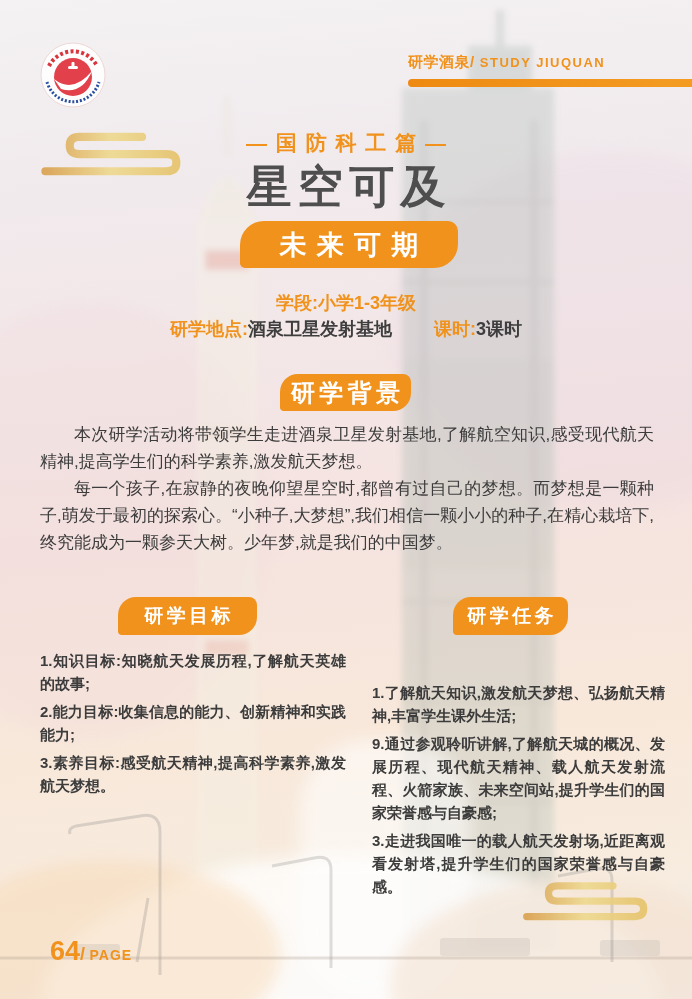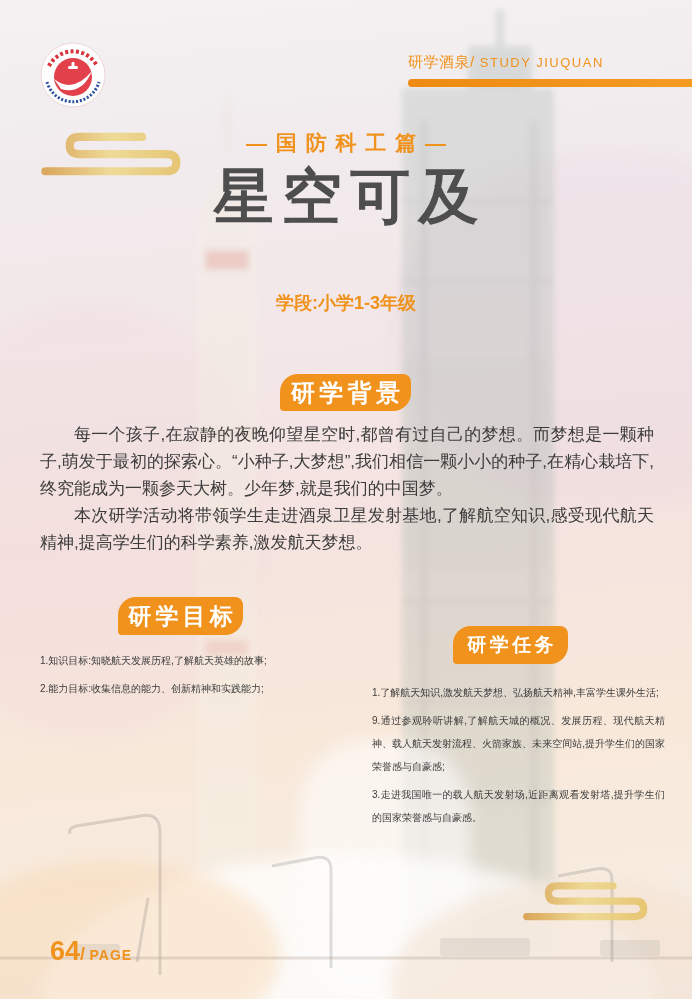--- a/index.html
+++ b/index.html
@@ -12,56 +12,56 @@
     position:relative;width:692px;height:999px;overflow:hidden;
     background:linear-gradient(175deg,
       #f4f2f3 0%,#f1ebee 16%,#f3e7e8 34%,#f5e3e0 52%,
       #f8e8da 72%,#f7ecdf 88%,#f2ece7 100%);
   }
   
   .bg-photo{position:absolute;inset:0;pointer-events:none;}
   
   .logo{position:absolute;left:40px;top:42px;width:66px;height:66px;}
   .header-right{position:absolute;left:408px;top:53px;right:0;}
-  .header-title{color:#F0921C;font-weight:normal;font-size:15px;letter-spacing:0.5px;white-space:nowrap;}
+  .header-title{color:#F0921C;font-weight:bold;font-size:15px;letter-spacing:0.5px;white-space:nowrap;}
   .header-title .en{font-size:13px;letter-spacing:1.5px;}
   .header-bar{margin-top:7px;height:8px;border-radius:5px 0 0 5px;
     background:linear-gradient(90deg,#EE8A12,#F49C22);}
   
   .cloud-top{position:absolute;left:40px;top:127px;width:148px;height:56px;opacity:0.9;}
   .cloud-bottom{position:absolute;left:523px;top:877px;width:130px;height:50px;opacity:0.9;}
   
   .series{position:absolute;top:129px;left:0;width:100%;text-align:center;
     color:#F0921C;font-size:21px;font-weight:bold;letter-spacing:0.42em;text-indent:0.42em;}
   .hero-title{position:absolute;top:157px;left:0;width:100%;text-align:center;
-    color:#4E4E4E;font-size:60px;font-weight:bold;letter-spacing:0.14em;text-indent:0.14em;}
+    color:#4E4E4E;font-size:45px;font-weight:bold;letter-spacing:0.14em;text-indent:0.14em;}
   .hero-badge{position:absolute;left:240px;top:221px;width:218px;height:47px;
     background:#F0921C;border-radius:24px 10px 24px 5px;
     display:flex;align-items:center;justify-content:center;
     color:#fff;font-size:27px;font-weight:bold;letter-spacing:0.38em;text-indent:0.38em;}
   
   .meta1{position:absolute;top:291px;left:0;width:100%;text-align:center;
     font-size:18px;font-weight:bold;color:#F0921C;}
   .meta2{position:absolute;top:317px;left:0;width:100%;text-align:center;
     font-size:18px;font-weight:bold;color:#3E3E3E;}
   .meta2 .lbl{color:#F0921C;}
   .meta2 .gap{display:inline-block;width:42px;}
   
   .badge{position:absolute;background:#F0921C;color:#fff;font-weight:bold;
     display:flex;align-items:center;justify-content:center;
     border-radius:18px 8px 18px 4px;letter-spacing:0.18em;text-indent:0.18em;}
   .badge-bg{left:280px;top:374px;width:131px;height:37px;font-size:24px;}
-  .badge-goals{left:118px;top:597px;width:125px;height:38px;font-size:23px;}
-  .badge-tasks{left:453px;top:597px;width:115px;height:38px;font-size:19px;margin-top:29px;}
+  .badge-goals{left:118px;top:597px;width:139px;height:38px;font-size:19px;}
+  .badge-tasks{left:453px;top:597px;width:115px;height:38px;font-size:19px;}
   
   .body-text{position:absolute;left:40px;top:421px;width:614px;
     font-size:17px;line-height:27px;color:#3C3C3C;text-align:justify;}
   .body-text p{margin:0;text-indent:2em;}
   
-  .list{position:absolute;font-size:10px;line-height:23px;color:#3C3C3C;text-align:justify;}
+  .list{position:absolute;font-size:15px;line-height:23px;color:#3C3C3C;text-align:justify;font-weight:bold;}
   .list-goals{left:40px;top:649px;width:306px;}
   .list-tasks{left:372px;top:649px;width:293px;margin-top:32px;}
   .list .item{margin:0 0 5px 0;}
   
   .page-num{position:absolute;left:50px;top:936px;color:#F0921C;white-space:nowrap;}
   .page-num .num{font-size:27px;font-weight:bold;margin-top:23px;}
   .page-num .slash{font-size:18px;font-weight:bold;}
   .page-num .label{font-size:14px;font-weight:bold;letter-spacing:1px;}
 </style>
 </head>
@@ -161,35 +161,40 @@
 
   <div class="header-right">
     <div class="header-title">
       <span>研学酒泉/</span><span class="en"> STUDY JIUQUAN</span>
     </div>
     <div class="header-bar"></div>
   </div>
 
   <div class="series">—国防科工篇—</div>
   <div class="hero-title">星空可及</div>
+  <div class="hero-badge">未来可期</div>
 
   <div class="meta1">
     <span>学段:</span><span>小学1-3年级</span>
   </div>
+  <div class="meta2">
+    <span class="lbl">研学地点:</span><span>酒泉卫星发射基地</span><span class="gap"></span><span class="lbl">课时:</span><span>3课时</span>
+  </div>
 
   <div class="badge badge-bg">研学背景</div>
   <div class="body-text">
+    <p>本次研学活动将带领学生走进酒泉卫星发射基地,了解航空知识,感受现代航天精神,提高学生们的科学素养,激发航天梦想。</p>
     <p>每一个孩子,在寂静的夜晚仰望星空时,都曾有过自己的梦想。而梦想是一颗种子,萌发于最初的探索心。“小种子,大梦想”,我们相信一颗小小的种子,在精心栽培下,终究能成为一颗参天大树。少年梦,就是我们的中国梦。</p>
-    <p>本次研学活动将带领学生走进酒泉卫星发射基地,了解航空知识,感受现代航天精神,提高学生们的科学素养,激发航天梦想。</p>
   </div>
 
   <div class="badge badge-goals">研学目标</div>
   <div class="list list-goals">
     <p class="item">1.知识目标:知晓航天发展历程,了解航天英雄的故事;</p>
     <p class="item">2.能力目标:收集信息的能力、创新精神和实践能力;</p>
+    <p class="item">3.素养目标:感受航天精神,提高科学素养,激发航天梦想。</p>
   </div>
 
   <div class="badge badge-tasks">研学任务</div>
   <div class="list list-tasks">
     <p class="item">1.了解航天知识,激发航天梦想、弘扬航天精神,丰富学生课外生活;</p>
     <p class="item">9.通过参观聆听讲解,了解航天城的概况、发展历程、现代航天精神、载人航天发射流程、火箭家族、未来空间站,提升学生们的国家荣誉感与自豪感;</p>
     <p class="item">3.走进我国唯一的载人航天发射场,近距离观看发射塔,提升学生们的国家荣誉感与自豪感。</p>
   </div>
 
   <div class="page-num">

